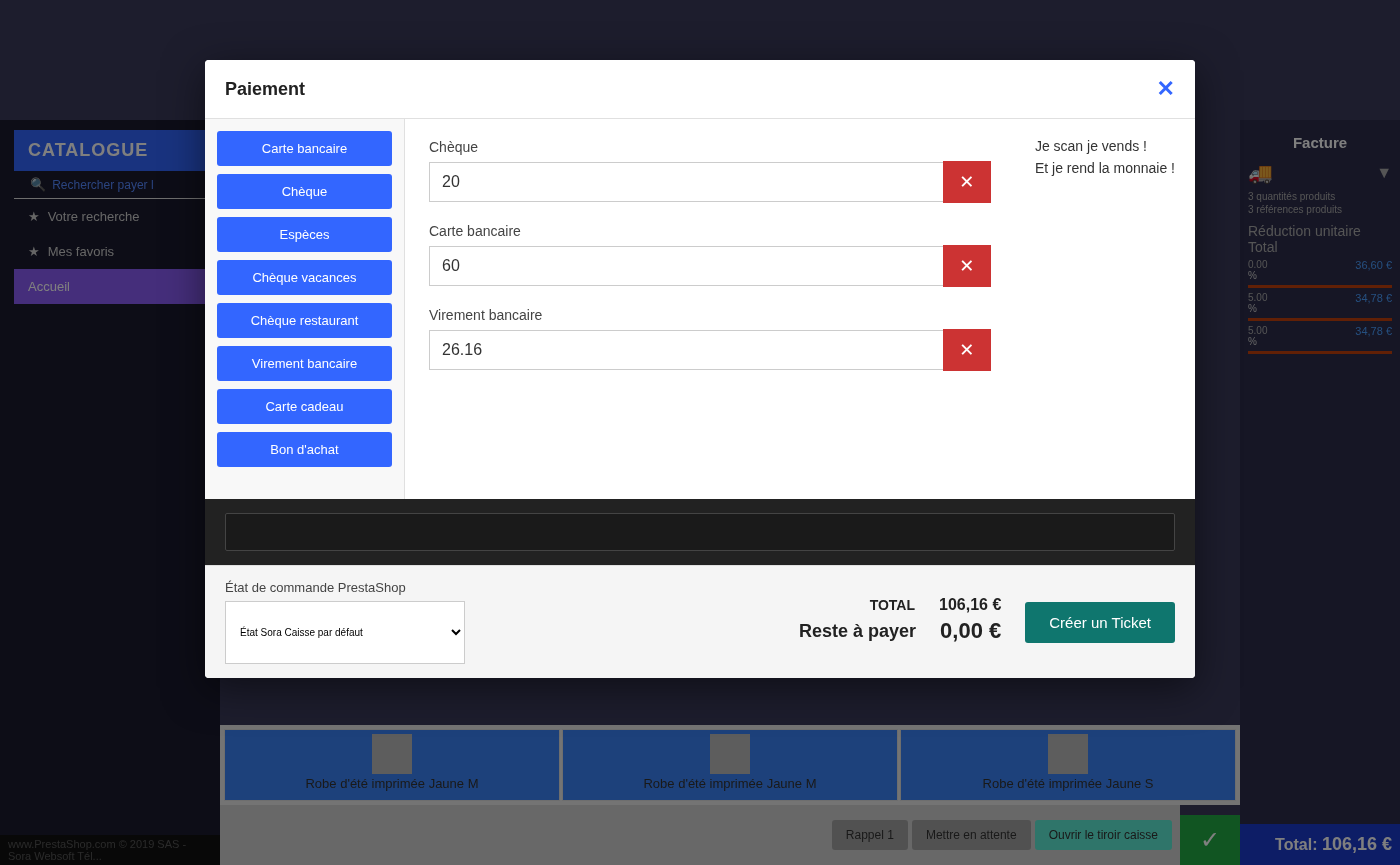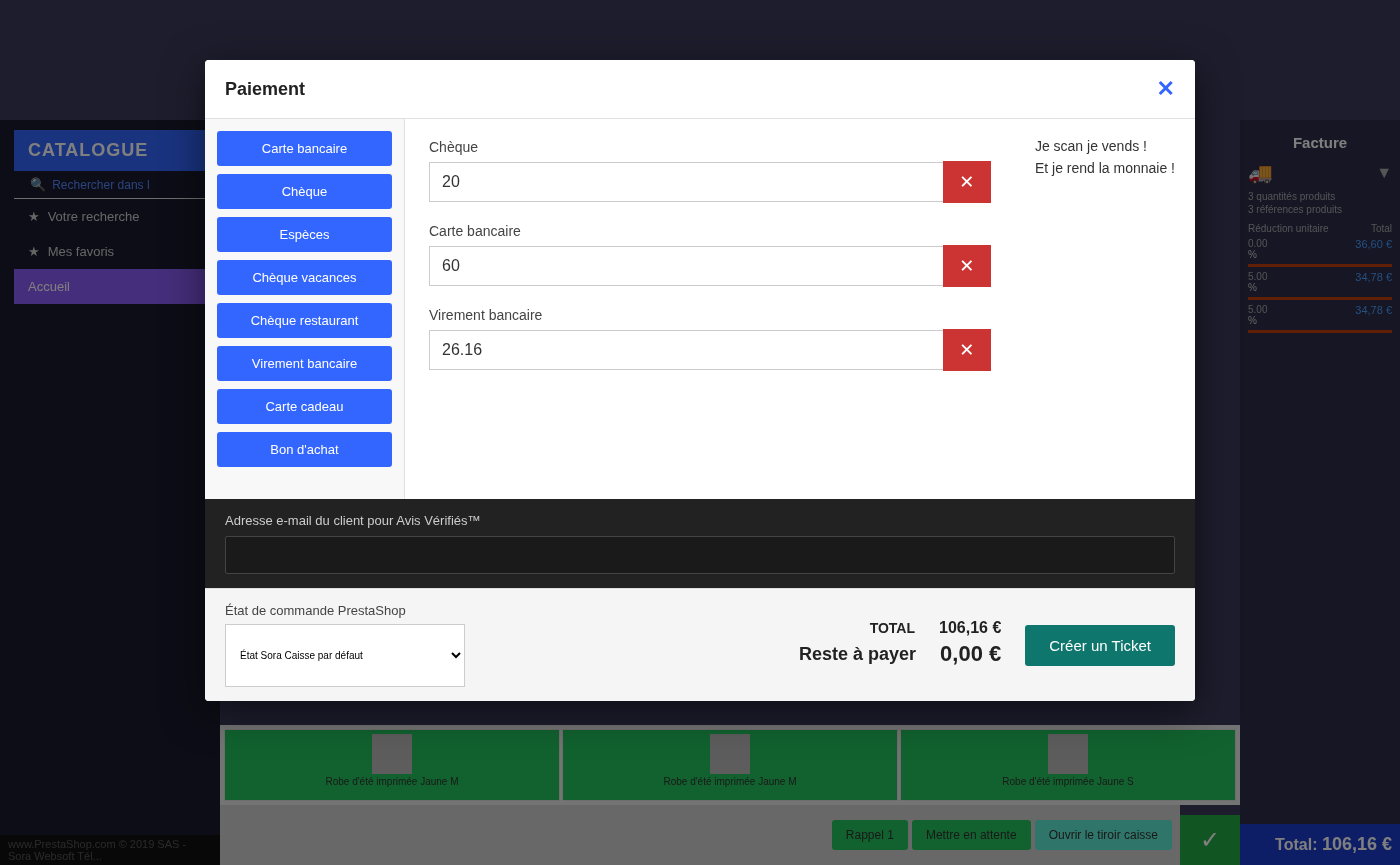--- a/index.html
+++ b/index.html
@@ -120,21 +120,21 @@
     }
     .rightpanel-title {
       color: #fff;
       font-weight: bold;
       font-size: 15px;
       text-align: center;
       padding: 6px;
     }
     .rightpanel-delivery { font-size: 20px; color: #aaa; }
     .rightpanel-count { font-size: 10px; color: #aaa; margin: 2px 0; }
-    .rightpanel-cols { display: flex; justify-content: space-between; margin-top: 8px; font-size: 10px; color: #aaa; }
+    .rightpanel-cols { display: flex; justify-content: flex-start; margin-top: 8px; font-size: 14px; color: #aaa; flex-direction: column; }
     .rightpanel-row { display: flex; justify-content: space-between; padding: 4px 0; font-size: 11px; color: #ccc; border-bottom: 3px solid #c2410c; }
     .rightpanel-price { color: #4a9eff; font-weight: normal; }
     .total-bar {
       position: absolute;
       bottom: 0;
       right: 0;
       width: 160px;
       background: #1a3acc;
       color: #fff;
       font-size: 16px;
@@ -194,28 +194,28 @@
       left: 220px;
       right: 160px;
       height: 80px;
       background: #e8e8e8;
       display: flex;
       gap: 2px;
       padding: 4px;
       overflow: hidden;
     }
     .thumb-item {
-      background: #22c55e;
+      background: #3b82f6;
       flex: 1;
       display: flex;
       flex-direction: column;
       align-items: center;
       justify-content: flex-start;
       padding: 4px;
-      font-size: 10px;
+      font-size: 13px;
       color: #333;
       border: 1px solid #ddd;
       text-align: center;
     }
     .thumb-img {
       width: 40px; height: 40px;
       background: #ccc;
       margin-bottom: 2px;
     }
 
@@ -227,21 +227,21 @@
       right: 220px;
       height: 60px;
       background: #d0d0d0;
       display: flex;
       align-items: center;
       justify-content: flex-end;
       gap: 4px;
       padding: 0 8px;
     }
     .action-btn {
-      background: #22c55e;
+      background: #a3a3a3;
       border: none;
       padding: 8px 14px;
       font-size: 12px;
       color: #333;
       cursor: pointer;
       border-radius: 3px;
     }
     .open-drawer-btn {
       background: #5eead4;
       border: none;
@@ -492,21 +492,21 @@
   </div>
 </div>
 
 <div class="sidebar-bg"></div>
 <div class="sidebar-label">
   <div class="catalogue-label">
     <span>CATALOGUE</span>
   </div>
   <div class="search-bar" style="background:#1a1a2e;color:#3366ff;">
     <span>🔍</span>
-    <span style="color:#5588ff;font-size:12px;">Rechercher dans l</span>
+    <span style="color:#5588ff;font-size:12px;">Rechercher payer l</span>
   </div>
   <div class="sidebar-item">
     <span>★</span>
     <span>Votre recherche</span>
   </div>
   <div class="sidebar-item">
     <span>★</span>
     <span>Mes favoris</span>
   </div>
   <div class="sidebar-item active">
@@ -622,21 +622,20 @@
   </div>
           </div>
         <div class="message-box">
           <div>Je scan je vends !</div>
           <div>Et je rend la monnaie !</div>
         </div>
       </div>
     </div>
 
     <div class="email-section">
-      <div class="email-label">Adresse e-mail du client pour Avis Vérifiés™</div>
       <input class="email-input" type="email" style="">
     </div>
 
     <div class="modal-footer">
       <div class="order-state-section">
         <div class="order-state-label">État de commande PrestaShop</div>
         <select class="order-state-select">
           <option>État Sora Caisse par défaut</option>
         </select>
       </div>

